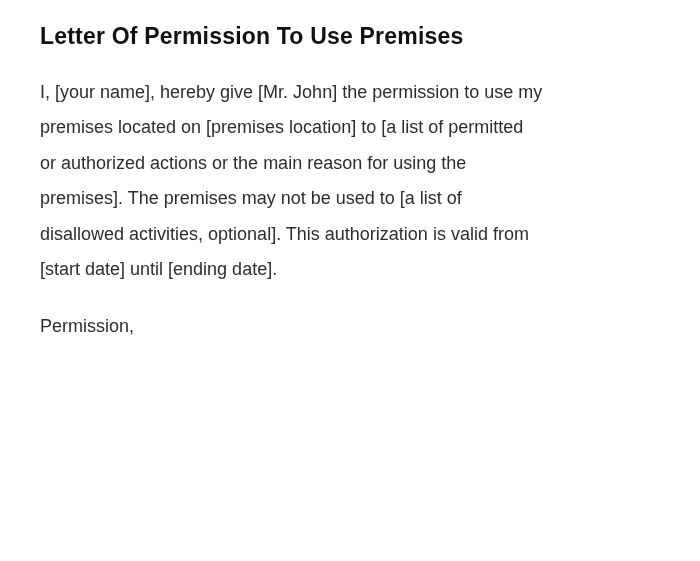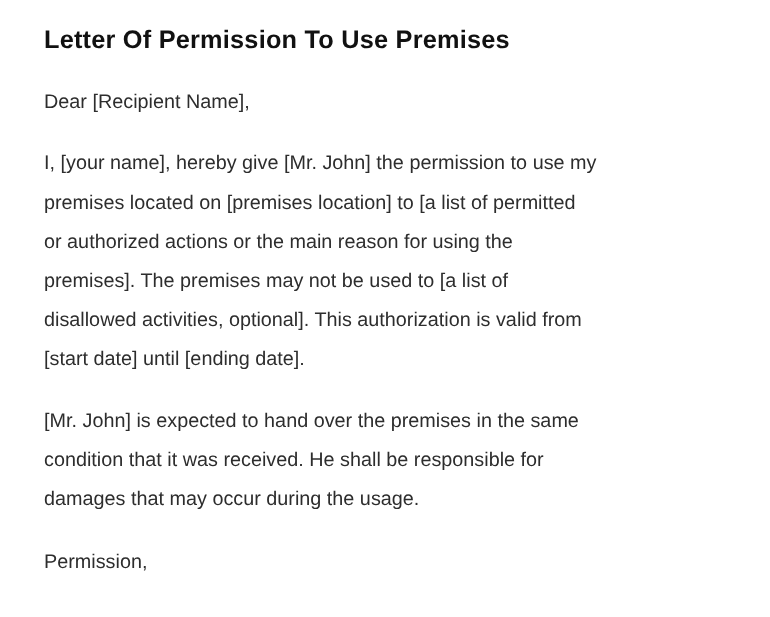--- a/index.html
+++ b/index.html
@@ -34,27 +34,23 @@
     white-space: pre-line;
     max-width: 620px;
   }
 </style>
 </head>
 <body>
 
 <div class="letter-wrap">
   <h1 class="letter-title">Letter Of Permission To Use Premises</h1>
 
-  <p class="letter-text">Dear [Recipient Name],</p>
 
   <p class="letter-text">I, [your name], hereby give [Mr. John] the permission to use my
 premises located on [premises location] to [a list of permitted
 or authorized actions or the main reason for using the
 premises]. The premises may not be used to [a list of
 disallowed activities, optional]. This authorization is valid from
 [start date] until [ending date].</p>
 
-  <p class="letter-text">[Mr. John] is expected to hand over the premises in the same
-condition that it was received. He shall be responsible for
-damages that may occur during the usage.</p>
 
   <p class="letter-text">Permission,</p>
 </div>
 
 </body></html>

